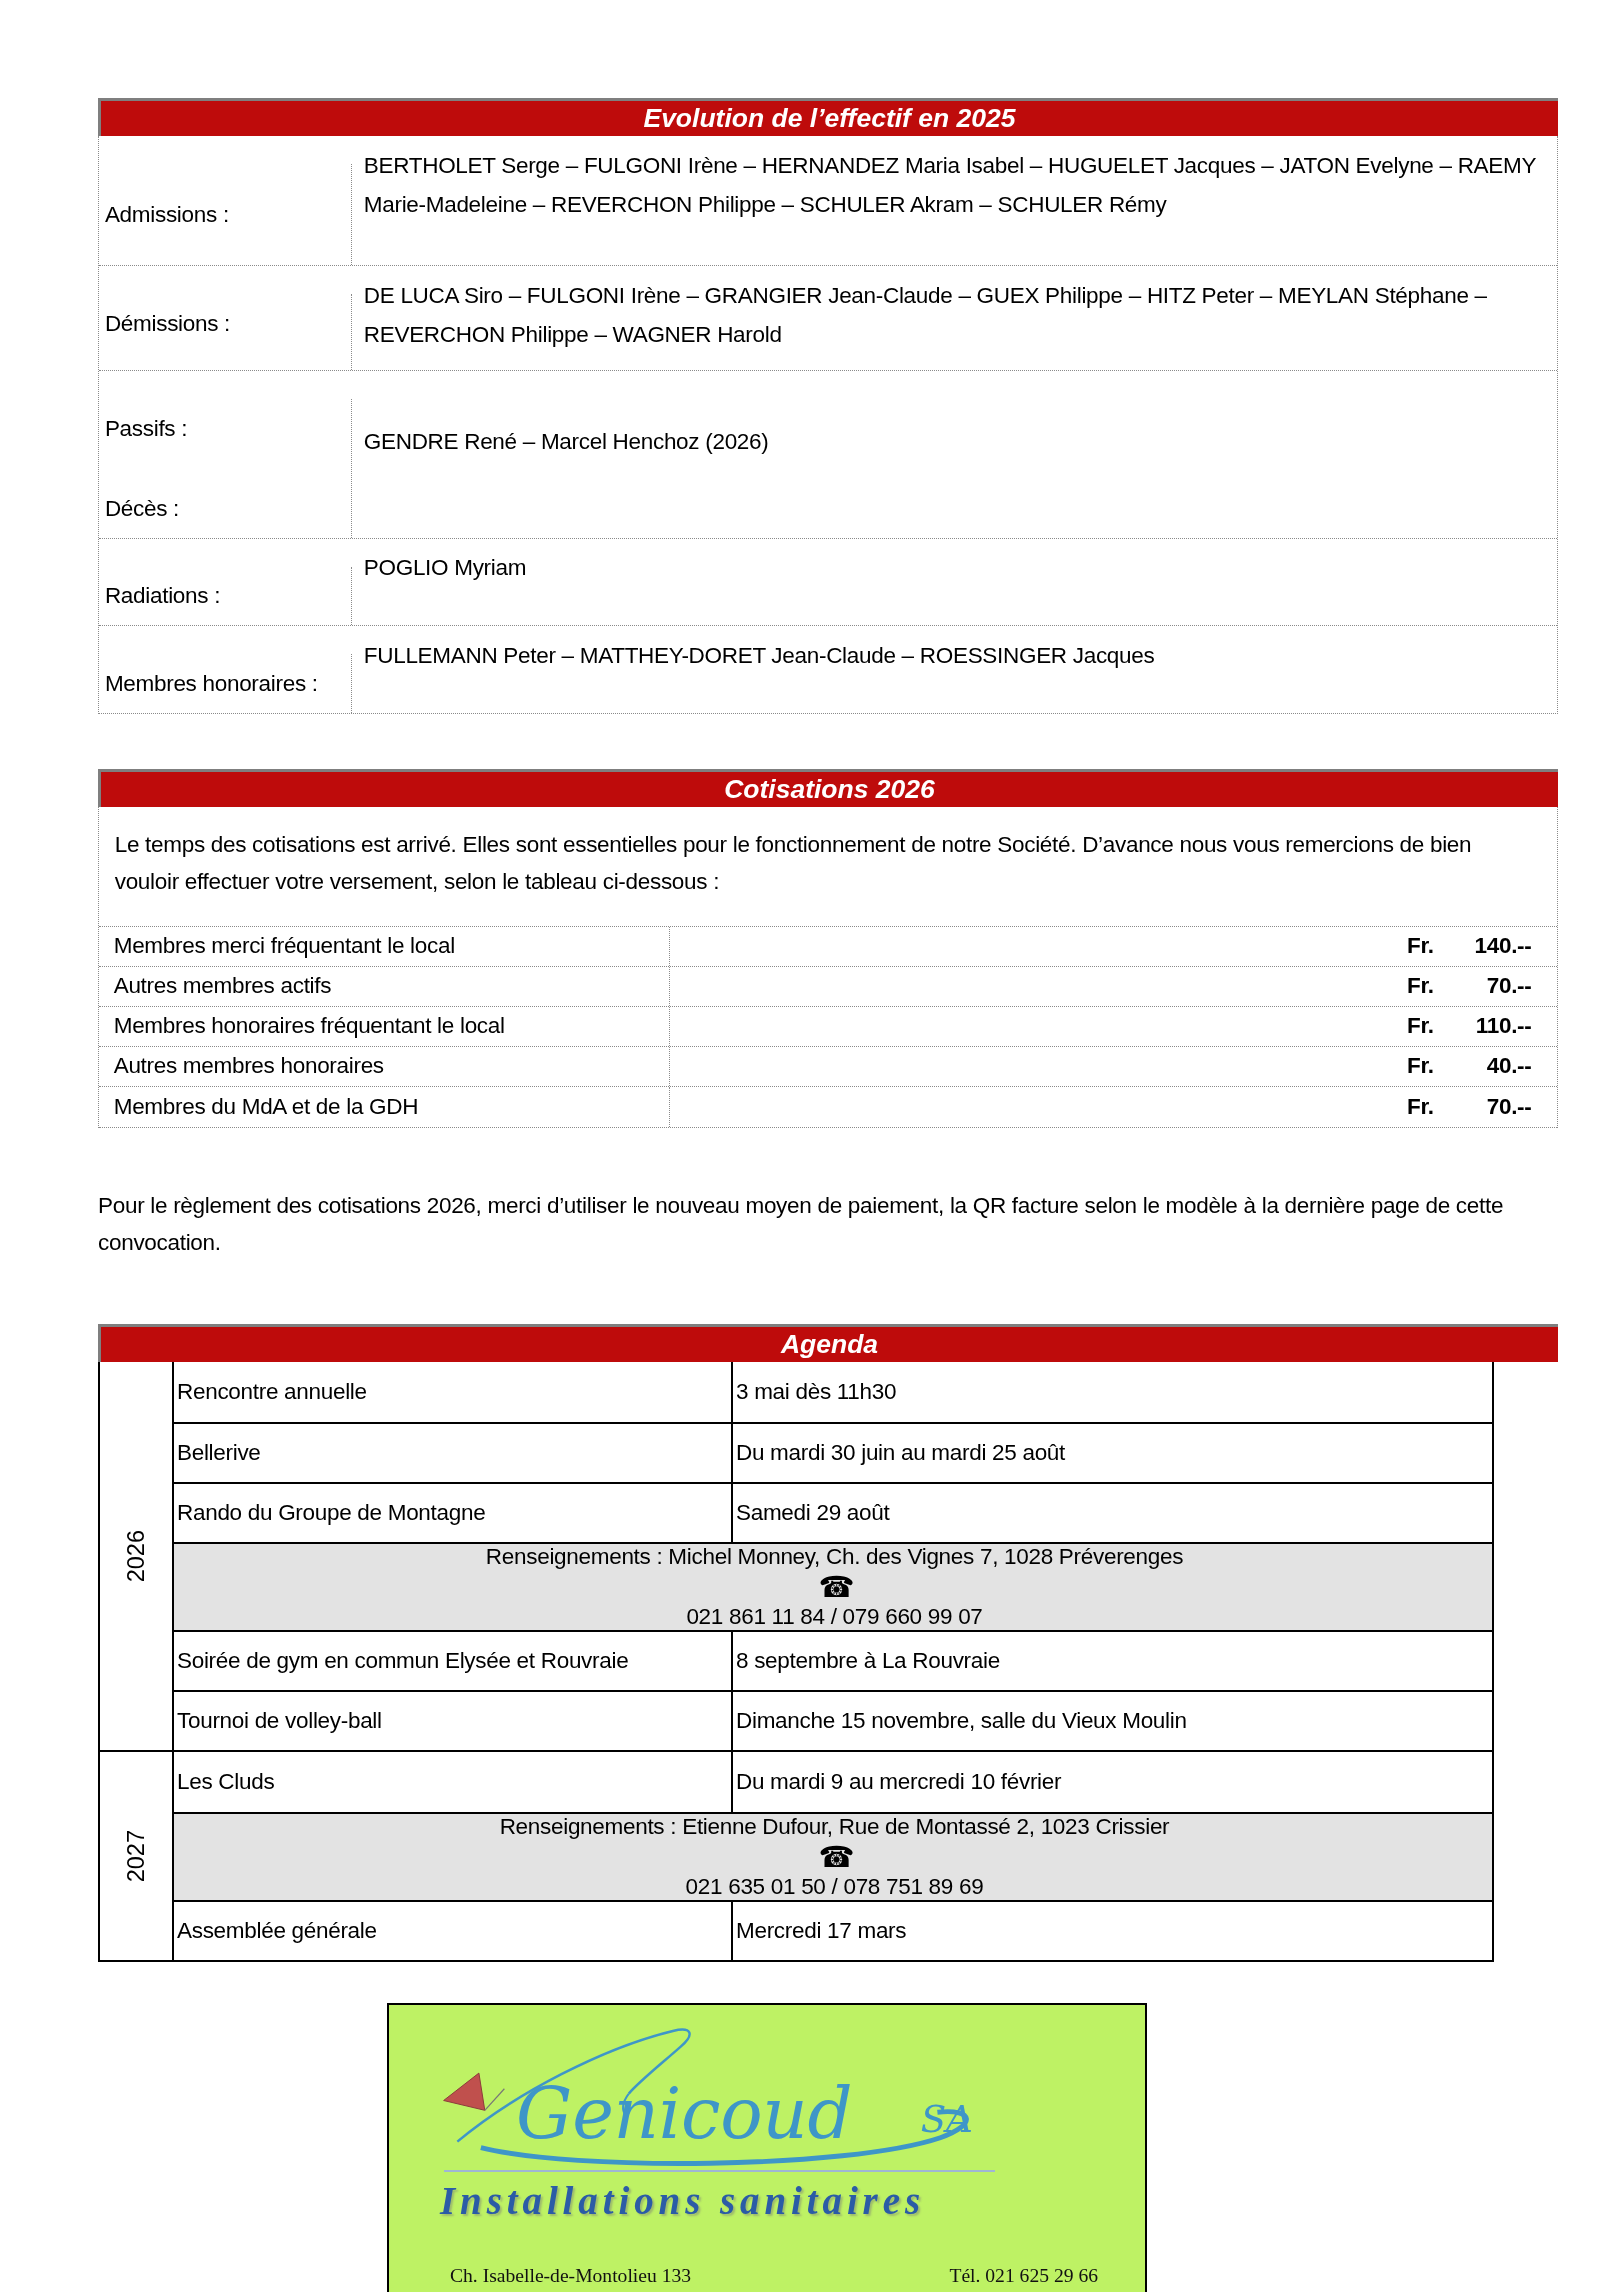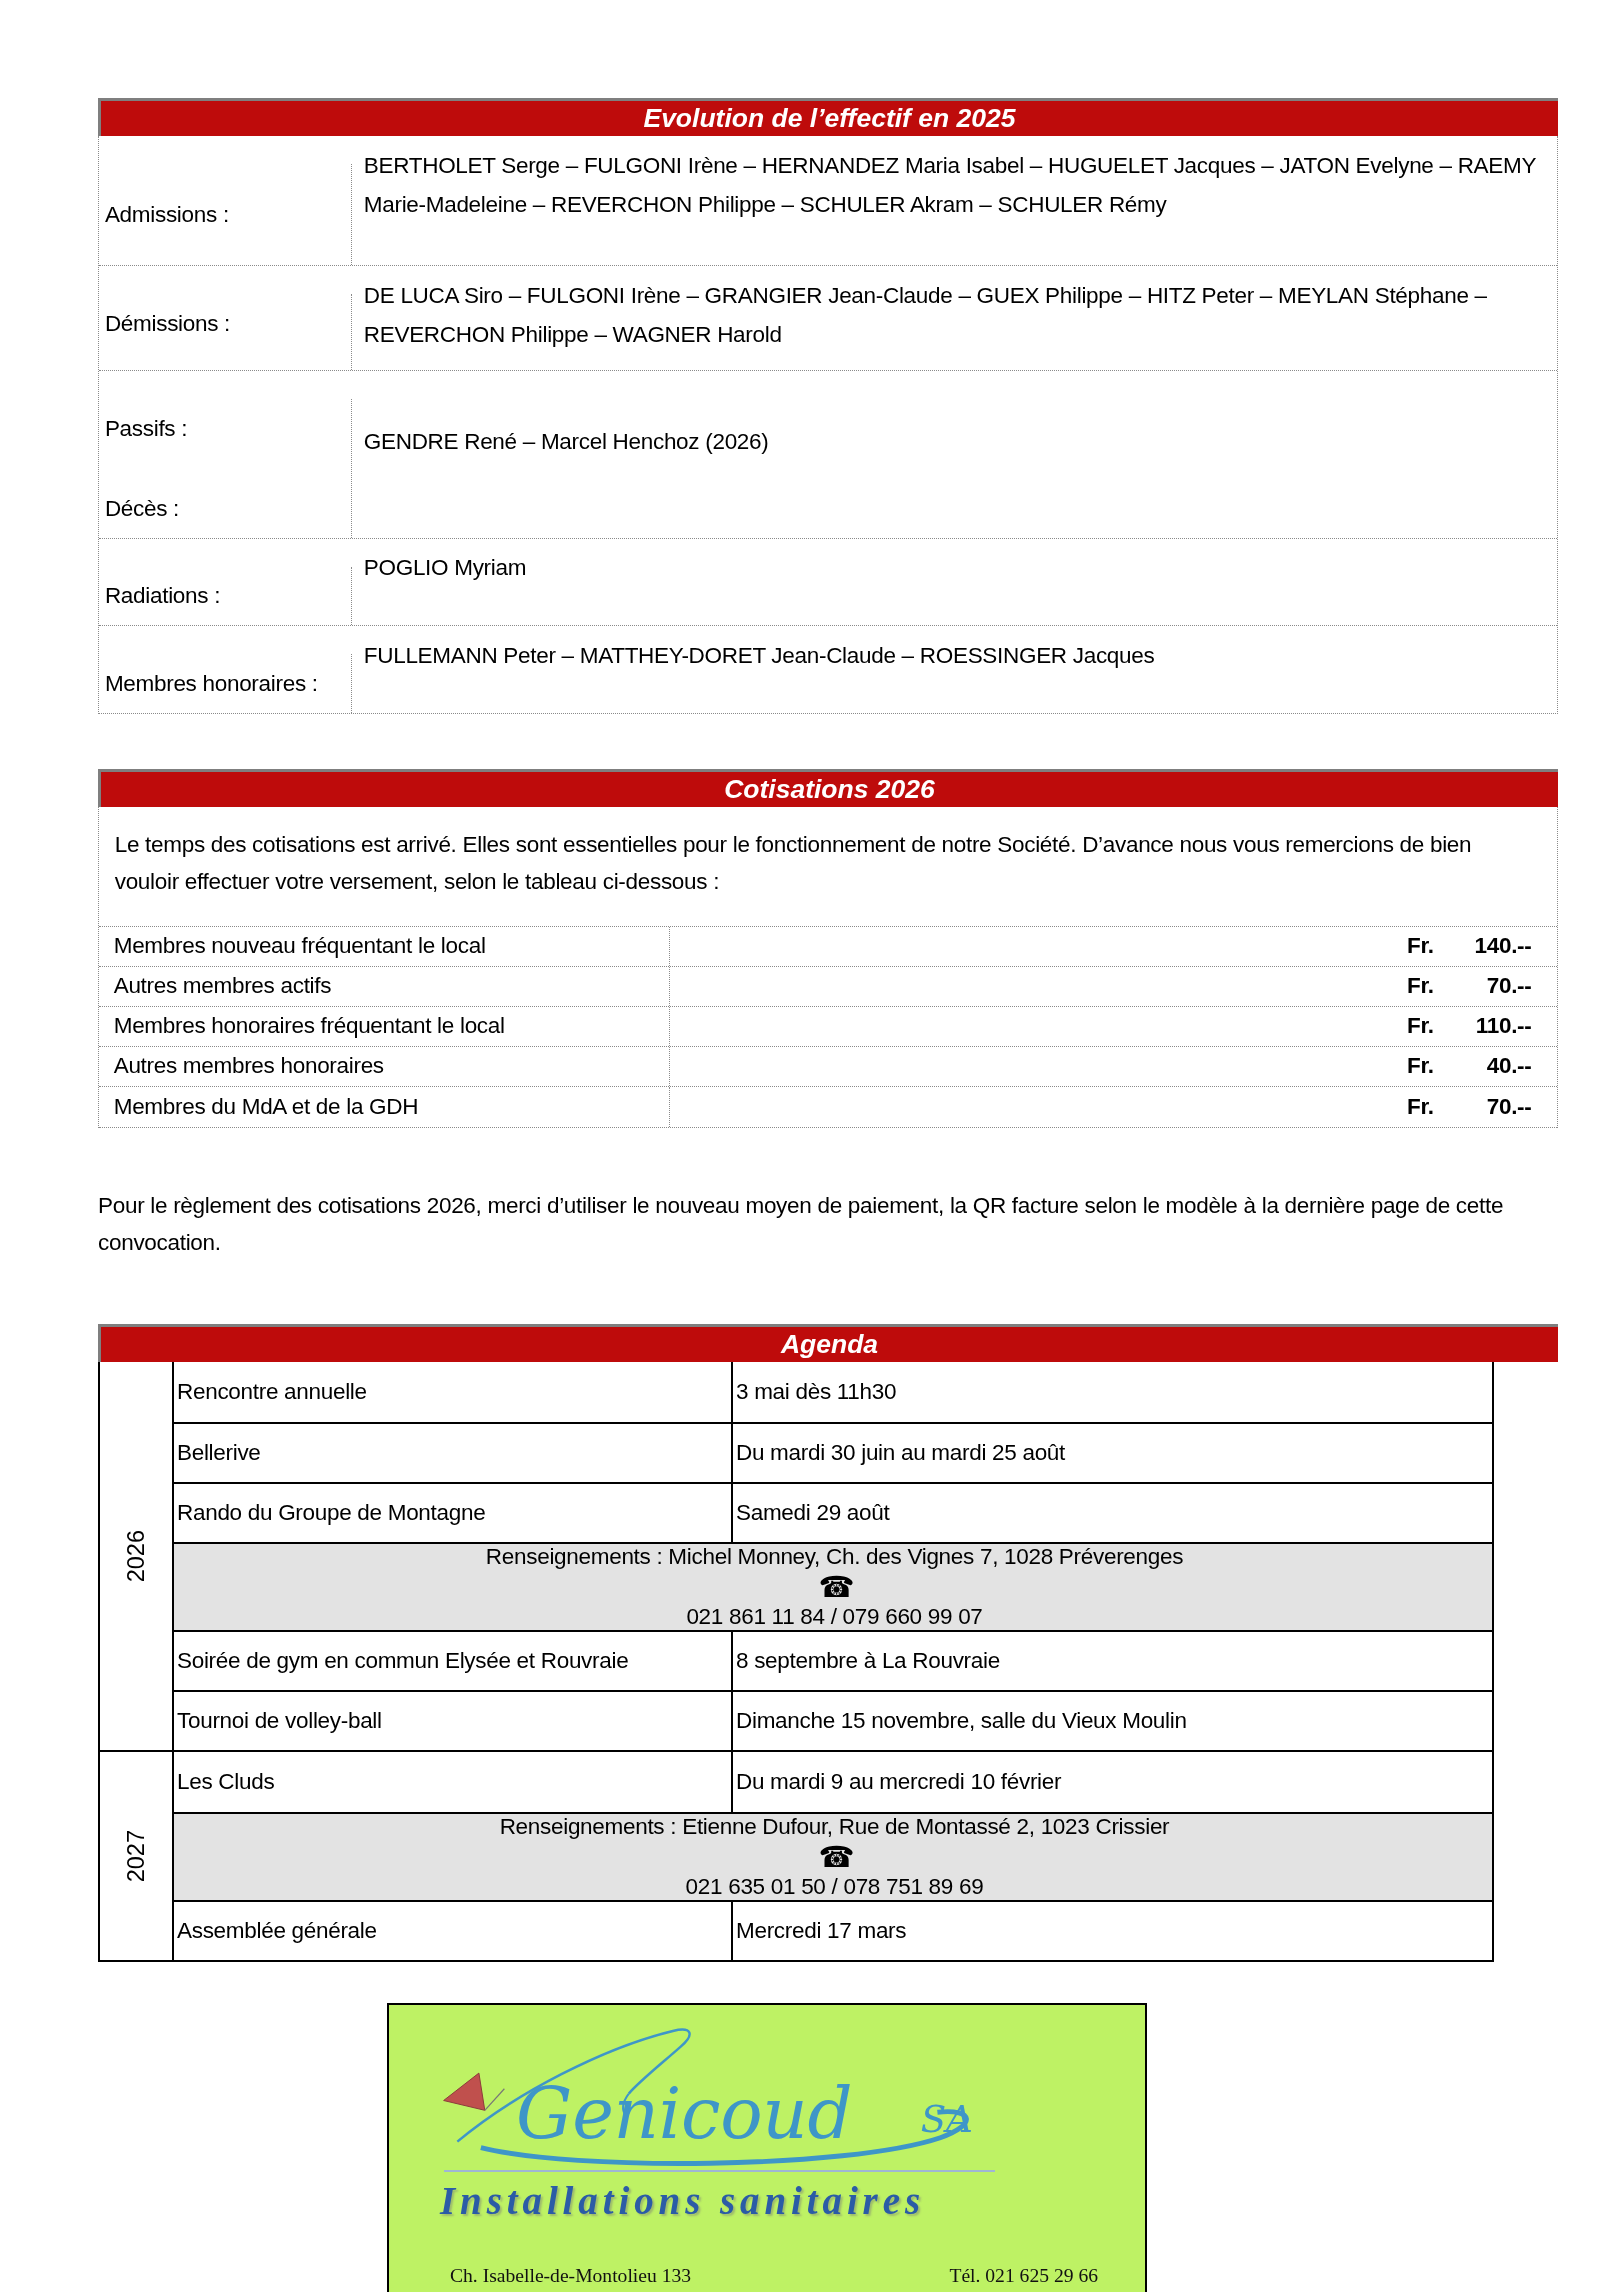--- a/index.html
+++ b/index.html
@@ -133,21 +133,21 @@
   </div>
 
   <div style="margin-top:55px">
     <div class="band">
       <span>Cotisations 2026</span>
     </div>
     <div class="cot-body">
       <div class="cot-intro">Le temps des cotisations est arrivé. Elles sont essentielles pour le fonctionnement de notre Société. D’avance nous vous remercions de bien vouloir effectuer votre versement, selon le tableau ci-dessous :</div>
       <div class="fee-table">
         <div class="fee-row">
-          <div class="fee-label">Membres nouveau fréquentant le local</div>
+          <div class="fee-label">Membres merci fréquentant le local</div>
           <div class="fee-amount-cell">
             <span class="cur">Fr.</span>
             <span class="amt">140.--</span>
           </div>
         </div>
         <div class="fee-row">
           <div class="fee-label">Autres membres actifs</div>
           <div class="fee-amount-cell">
             <span class="cur">Fr.</span>
             <span class="amt">70.--</span>

